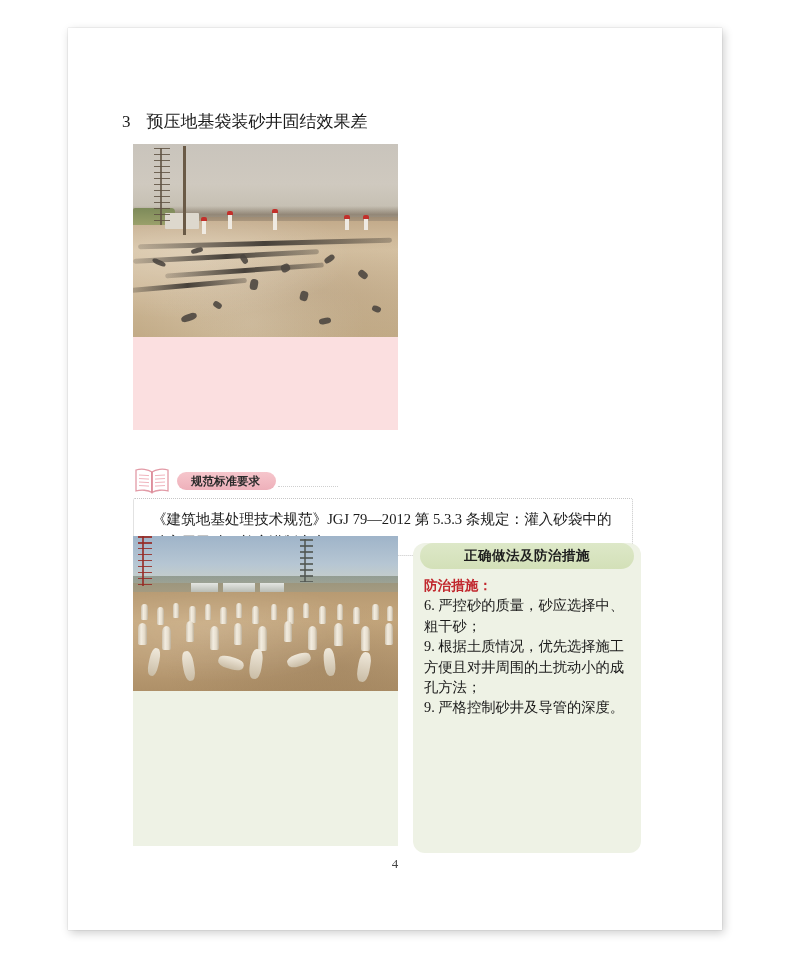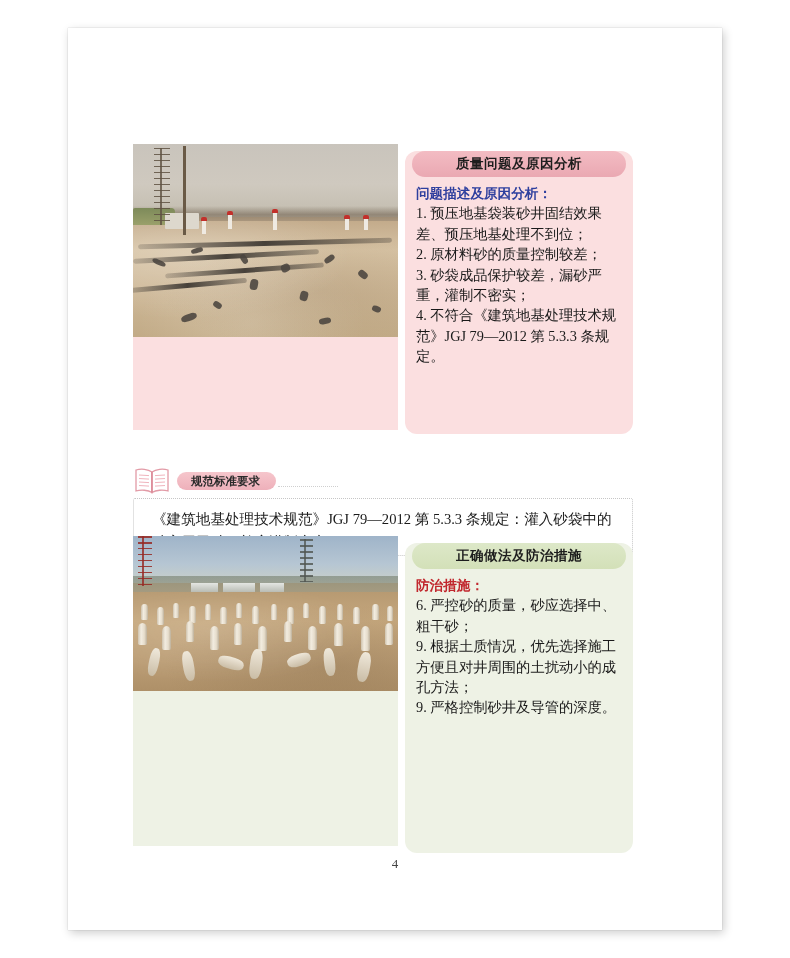--- a/index.html
+++ b/index.html
@@ -206,21 +206,21 @@
   .block-pink  { width: 265px; background: #fbdfe0; }
   .block-green { width: 265px; background: #eef2e5; }
 
   
   .panel {
     width: 228px;
     border-radius: 12px;
     box-sizing: border-box;
   }
   .panel-pink  { background: #fbdfe0; }
-  .panel-green { background: #eef2e5; }
+  .panel-green { background: #eef2e5; margin-left: 8px; }
   .panel-head {
     margin: 7px 7px 0 7px;
     height: 26px;
     border-radius: 13px;
     display: flex;
     align-items: center;
     justify-content: center;
     font-family: "DejaVu Sans", "Liberation Sans", sans-serif;
     font-size: 13.5px;
     font-weight: bold;
@@ -295,20 +295,23 @@
     font-size: 13px;
     color: #444;
   }
 </style>
 </head>
 <body>
 
 <div id="page-sheet">
 
 
+  <div id="section-title">
+    <span class="num">3</span><span>预压地基袋装砂井固结效果差</span>
+  </div>
 
   <div class="row" style="top:116px; width:500px; height:315px;">
 
     <div class="col-left">
       <div class="photo photo-1">
         <div class="sky1"></div>
         <div class="treeline1"></div>
         <div class="ground1"></div>
         <div class="machine1"></div>
         <div class="truck1"></div>
@@ -336,32 +339,20 @@
         <div class="drain" style="left:85%; top:66%; width:10px; height:7px; transform:rotate(40deg);"></div>
         <div class="drain" style="left:18%; top:88%; width:16px; height:7px; transform:rotate(-20deg);"></div>
         <div class="drain" style="left:30%; top:82%; width:9px;  height:6px; transform:rotate(35deg);"></div>
         <div class="drain" style="left:70%; top:90%; width:12px; height:6px; transform:rotate(-10deg);"></div>
         <div class="drain" style="left:90%; top:84%; width:9px;  height:6px; transform:rotate(20deg);"></div>
 
       </div>
       <div class="block-pink" style="height:93px;"></div>
     </div>
 
-    <div class="col-right">
-      <div class="panel panel-pink" style="height:283px;">
-        <div class="panel-head head-pink">质量问题及原因分析</div>
-        <div class="panel-body">
-          <p class="lead-blue">问题描述及原因分析：</p>
-          <p>1. 预压地基袋装砂井固结效果差、预压地基处理不到位；</p>
-          <p>2. 原材料砂的质量控制较差；</p>
-          <p>3. 砂袋成品保护较差，漏砂严重，灌制不密实；</p>
-          <p>4. 不符合《建筑地基处理技术规范》JGJ 79—2012 第 5.3.3 条规定。</p>
-        </div>
-      </div>
-    </div>
   </div>
 
   <div id="std-tag-wrap">
     <div class="book-icon">
       <svg width="38" height="28" viewBox="0 0 38 28" xmlns="http://www.w3.org/2000/svg">
         <path d="M19 5 C15 2, 8 1.5, 3 3 L3 24 C8 22.5, 15 23, 19 25.5 Z" fill="#ffffff" stroke="#e29aa6" stroke-width="1.3"></path>
         <path d="M19 5 C23 2, 30 1.5, 35 3 L35 24 C30 22.5, 23 23, 19 25.5 Z" fill="#ffffff" stroke="#e29aa6" stroke-width="1.3"></path>
         <line x1="19" y1="5" x2="19" y2="25.5" stroke="#d9818f" stroke-width="1.2"></line>
         <g stroke="#f0b4bd" stroke-width="1">
           <line x1="6" y1="8" x2="16" y2="8.6"></line>

